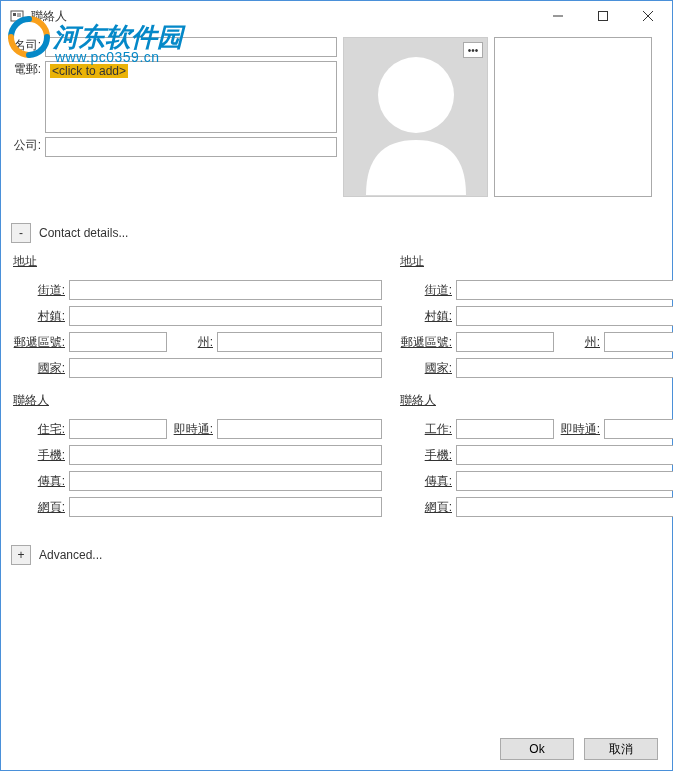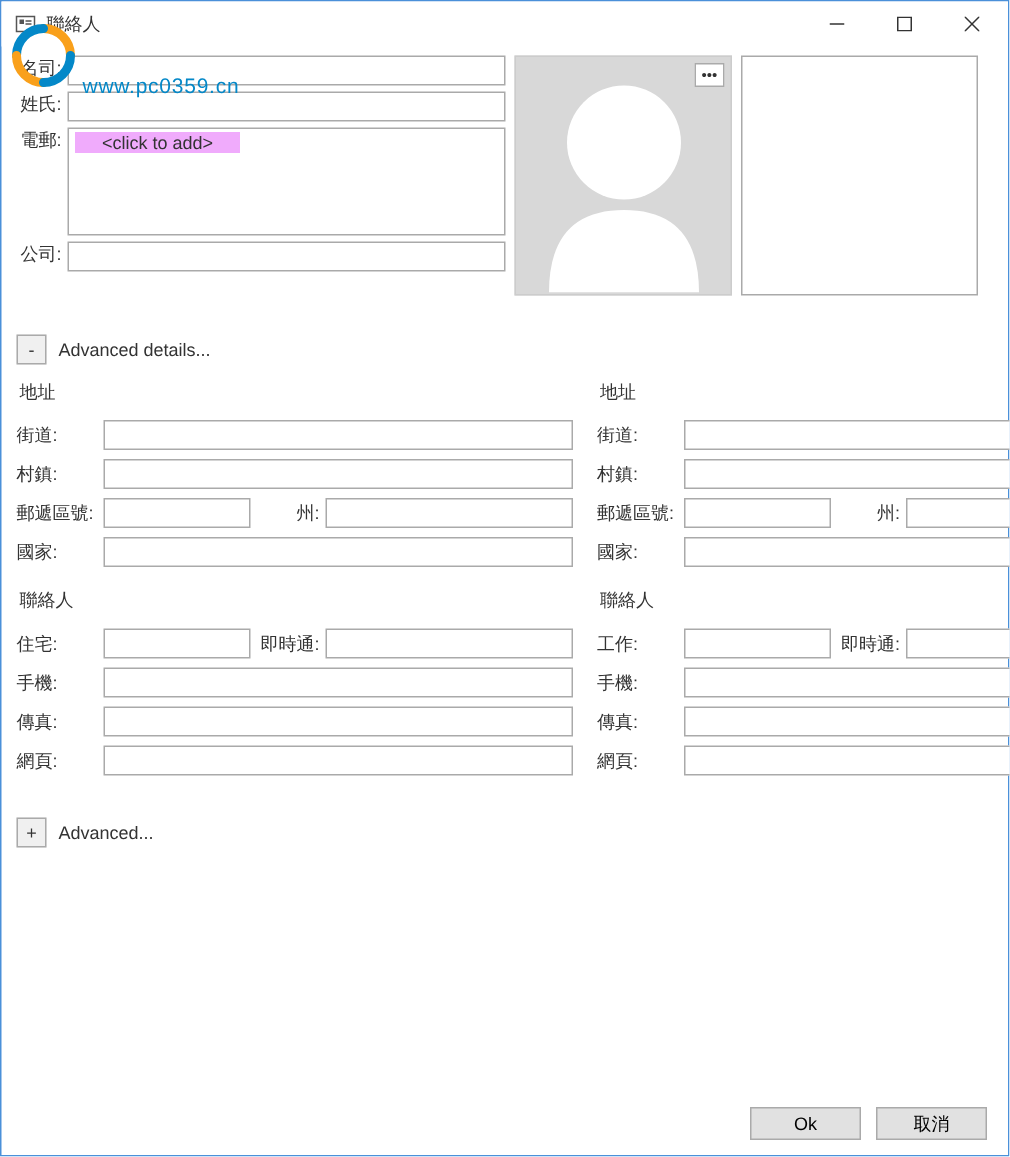--- a/index.html
+++ b/index.html
@@ -11,32 +11,32 @@
 .win-controls { display: flex; }
 .win-btn { width: 45px; height: 28px; display: flex; align-items: center; justify-content: center; cursor: pointer; }
 .content { padding: 6px 10px; position: relative; }
 .top-section { display: flex; gap: 6px; }
 .form-left { flex: 0 0 326px; }
 .row { display: flex; margin-bottom: 4px; }
 .label { width: 34px; text-align: right; padding-right: 4px; font-size: 12px; color: #333; }
 .input { flex: 1; height: 20px; border: 1px solid #aaa; padding: 1px 4px; font-size: 12px; background: #fff; }
 .input.focused { border: 1px solid #0078d7; outline: 1px solid #0078d7; }
 .textarea-email { flex: 1; height: 72px; border: 1px solid #aaa; padding: 2px 4px; font-size: 12px; background: #fff; }
-.email-placeholder { background: #f0abfc; display: inline-block; padding: 0 18px; }
+.email-placeholder { background: #eab308; display: inline-block; padding: 0 2px; }
 .avatar-box { width: 145px; height: 160px; border: 1px solid #ccc; background: #d8d8d8; position: relative; display: flex; align-items: center; justify-content: center; }
 .avatar-svg { width: 140px; height: 155px; }
 .more-btn { position: absolute; top: 4px; right: 4px; width: 20px; height: 16px; border: 1px solid #aaa; background: #fff; font-size: 10px; display: flex; align-items: center; justify-content: center; cursor: pointer; }
 .notes-box { width: 158px; height: 160px; border: 1px solid #aaa; background: #fff; overflow-y: scroll; }
 .section-toggle { margin: 26px 0 10px 0; display: flex; align-items: center; gap: 8px; }
 .toggle-btn { width: 20px; height: 20px; border: 1px solid #aaa; background: #f0f0f0; display: flex; align-items: center; justify-content: center; cursor: pointer; font-size: 12px; }
 .addr-columns { display: flex; gap: 16px; }
-.addr-col { flex: 1; }
+.addr-col { flex: 1; text-decoration: underline; }
 .addr-header { font-size: 12px; font-weight: normal; margin-bottom: 10px; padding-left: 2px; color: #333; }
 .addr-row { display: flex; align-items: center; margin-bottom: 6px; }
-.addr-label { width: 58px; text-align: left; padding-right: 4px; font-size: 12px; }
+.addr-label { width: 58px; text-align: right; padding-right: 4px; font-size: 12px; }
 .addr-input { flex: 1; height: 20px; border: 1px solid #aaa; padding: 1px 4px; font-size: 12px; }
 .split-row { display: flex; align-items: center; margin-bottom: 6px; }
 .split-input-s { width: 98px; height: 20px; border: 1px solid #aaa; padding: 1px 4px; font-size: 12px; }
 .split-label-m { width: 50px; text-align: right; padding-right: 4px; padding-left: 6px; font-size: 12px; }
 .footer { position: absolute; bottom: 10px; right: 14px; display: flex; gap: 10px; }
 .btn { width: 74px; height: 22px; border: 1px solid #aaa; background: #e1e1e1; font-size: 12px; cursor: pointer; }
 .watermark { position: absolute; top: 14px; left: 6px; font-size: 26px; font-weight: bold; font-style: italic; pointer-events: none; z-index: 10; display: flex; align-items: center; }
 .watermark .logo-svg { width: 44px; height: 44px; }
 .watermark .wm-text { color: #0488c8; margin-left: 2px; }
 .watermark-url { position: absolute; top: 48px; left: 54px; font-size: 14px; color: #0488c8; font-family: Arial; pointer-events: none; z-index: 10; letter-spacing: 0.5px; }
@@ -75,34 +75,31 @@
     </div>
   </div>
 
   <div class="watermark">
     <svg class="logo-svg" viewBox="0 0 44 44">
         <path d="M 22 4 A 18 18 0 0 1 40 22" fill="none" stroke="#f9a01b" stroke-width="6" stroke-linecap="round"></path>
         <path d="M 4 22 A 18 18 0 0 1 22 4" fill="none" stroke="#0488c8" stroke-width="6" stroke-linecap="round"></path>
         <path d="M 22 40 A 18 18 0 0 1 4 22" fill="none" stroke="#f9a01b" stroke-width="6" stroke-linecap="round"></path>
         <path d="M 40 22 A 18 18 0 0 1 22 40" fill="none" stroke="#0488c8" stroke-width="6" stroke-linecap="round"></path>
       </svg>
+    <span class="wm-text">河东软件园</span>
   </div>
   <div class="watermark-url">www.pc0359.cn</div>
 
   <div class="content">
     <div class="top-section">
       <div class="form-left">
         <div class="row">
           <span class="label">名司:</span>
           <input class="input" value="" style="">
         </div>
-        <div class="row">
-          <span class="label">姓氏:</span>
-          <input class="input" value="" style="">
-        </div>
         <div class="row" style="align-items:flex-start">
           <span class="label">電郵:</span>
           <div class="textarea-email"><span class="email-placeholder">&lt;click to add&gt;</span></div>
         </div>
         <div class="row">
           <span class="label">公司:</span>
           <input class="input" value="" style="">
         </div>
       </div>
 
@@ -112,21 +109,21 @@
             <path d="M 20 155 Q 20 100 70 100 Q 120 100 120 155 Z" fill="#fff"></path>
           </svg>
         <div class="more-btn">•••</div>
       </div>
 
       <div class="notes-box"></div>
     </div>
 
     <div class="section-toggle">
       <div class="toggle-btn">-</div>
-      <span>Advanced details...</span>
+      <span>Contact details...</span>
     </div>
 
     <div class="addr-columns">
       <div class="addr-col">
         <div class="addr-header">地址</div>
         <div class="addr-row">
             <span class="addr-label">街道:</span>
             <input class="addr-input" value="" style="">
           </div>
         <div class="addr-row">

